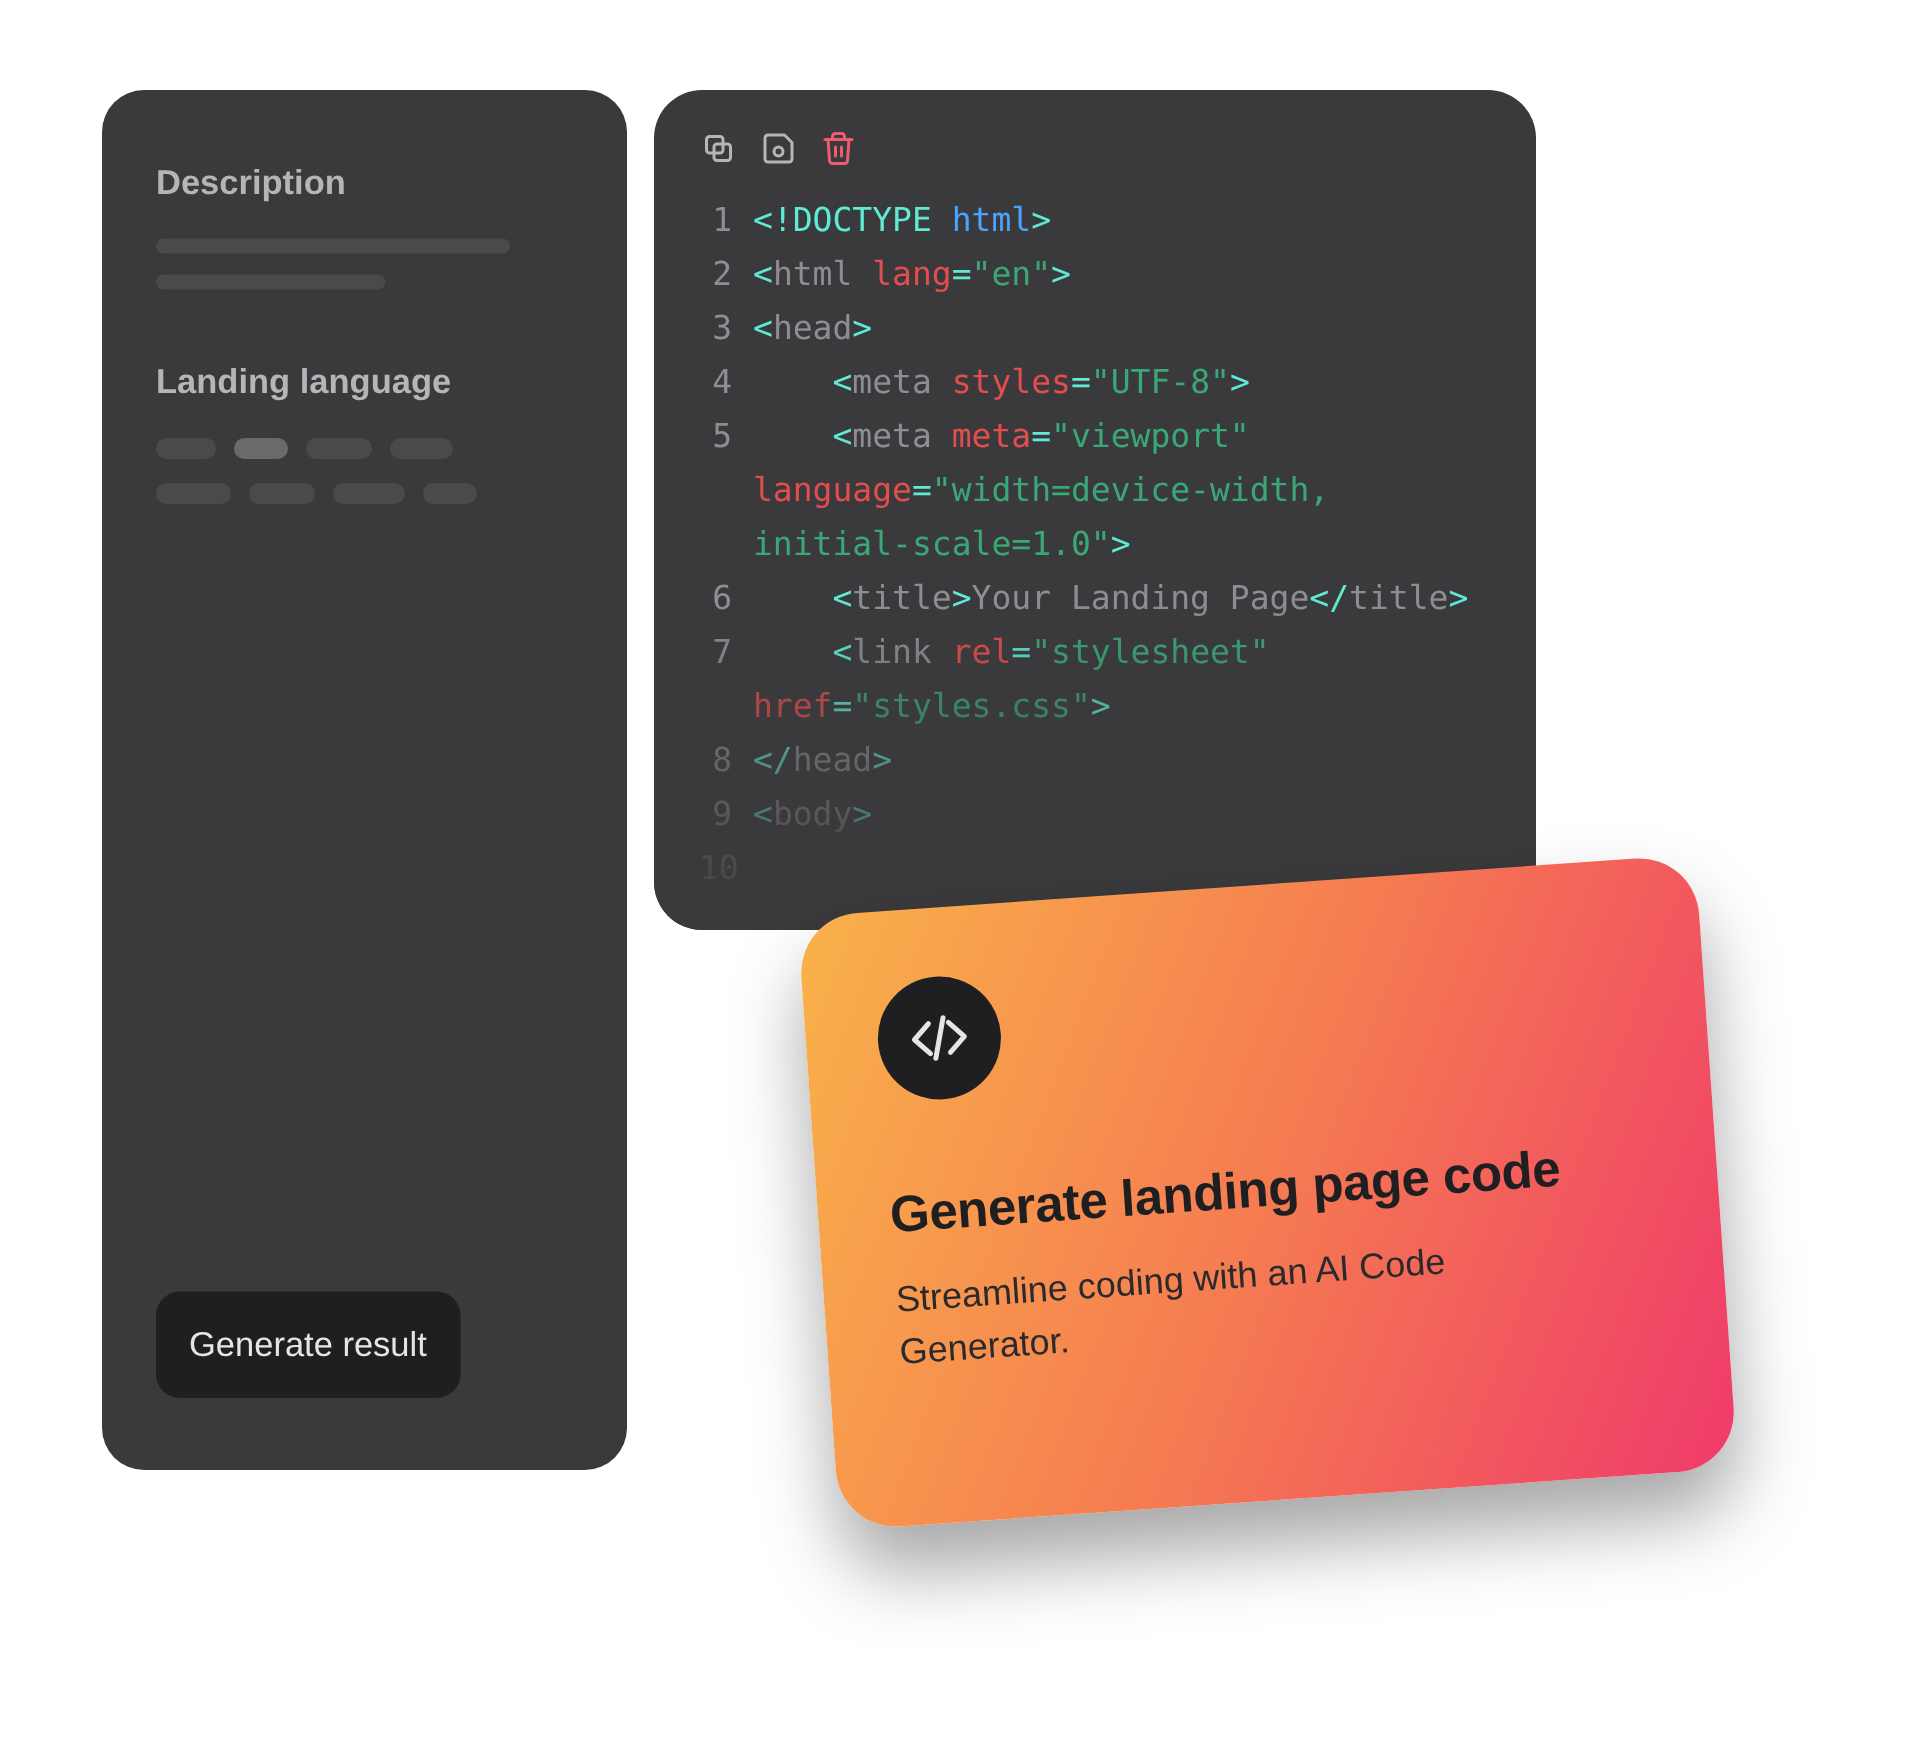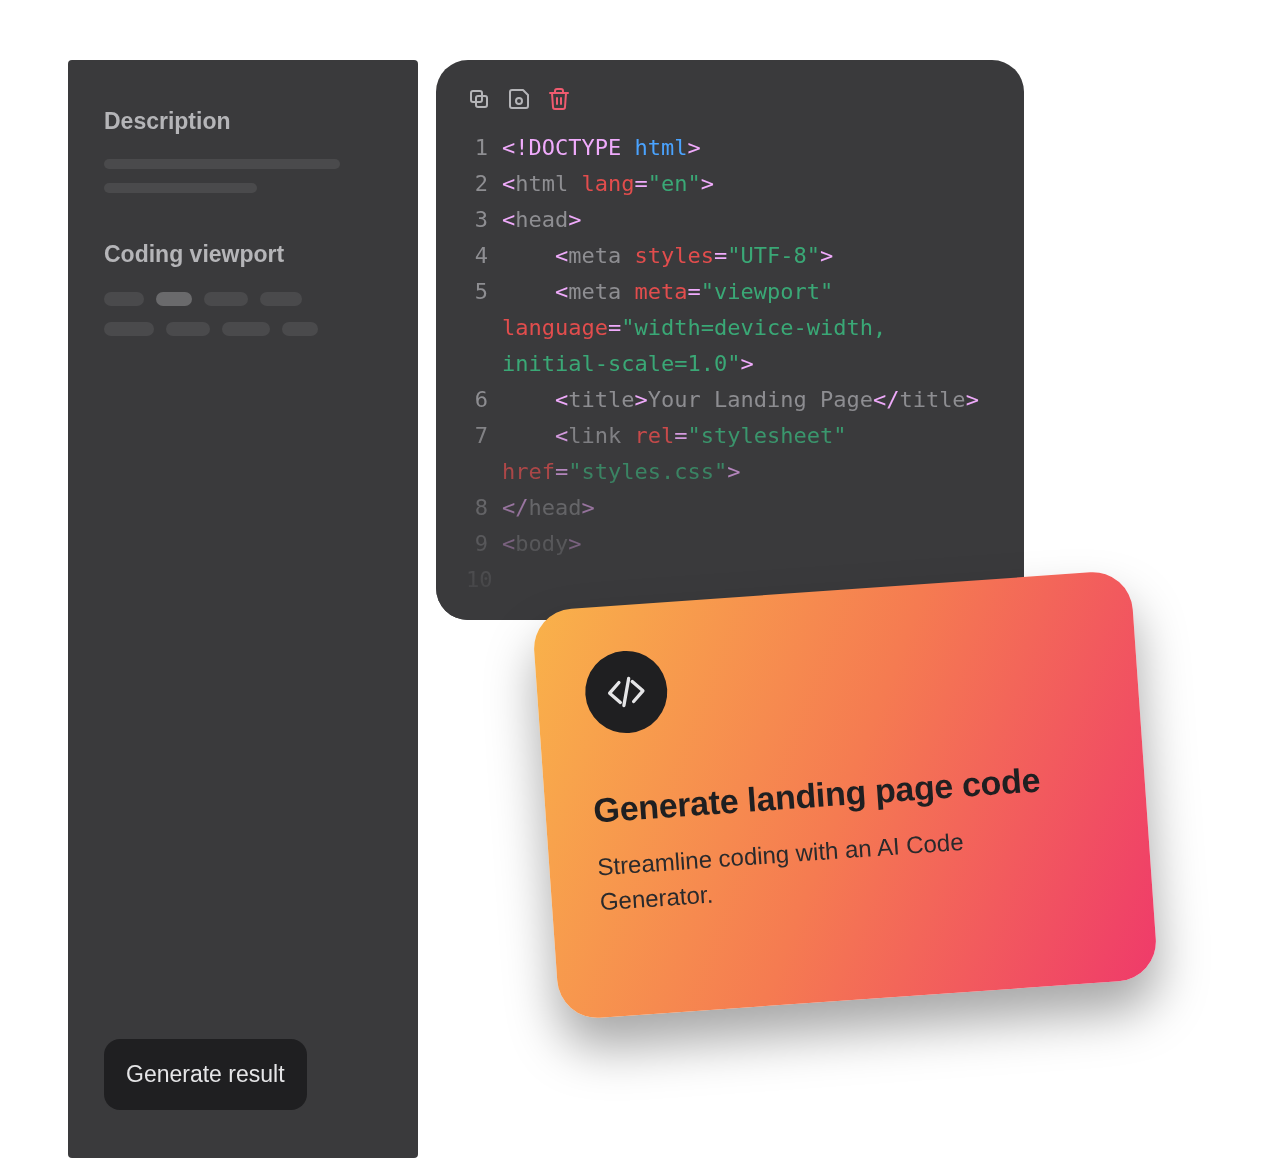--- a/index.html
+++ b/index.html
@@ -11,23 +11,23 @@
       position: relative;
       overflow: hidden;
     }
 
     
     .sidebar {
       position: absolute;
       left: 68px;
       top: 60px;
       width: 350px;
-      height: 1098px;
+      height: 920px;
       background: #3a3a3c;
-      border-radius: 4px;
+      border-radius: 28px;
       padding: 48px 36px;
       display: flex;
       flex-direction: column;
     }
     .section-label {
       color: #b5b5b8;
       font-size: 23px;
       font-weight: 600;
       margin-bottom: 24px;
     }
@@ -109,21 +109,21 @@
       width: 36px;
       text-align: right;
       flex-shrink: 0;
       padding-right: 14px;
     }
     .code-content {
       flex: 1;
       white-space: pre-wrap;
       word-break: break-word;
     }
-    .c-punc { color: #f0abfc; }
+    .c-punc { color: #5eead4; }
     .c-tag  { color: #8e8e92; }
     .c-kw   { color: #4aa3ff; }
     .c-attr { color: #e24d4d; }
     .c-str  { color: #3aa876; }
 
     
     .code-fade {
       position: absolute;
       left: 0; right: 0; bottom: 0;
       height: 220px;
@@ -173,21 +173,21 @@
 </head>
 <body>
 
 <div class="sidebar">
   <div class="section-label">Description</div>
   <div class="skeleton-lines">
     <div class="skeleton-line sk-long"></div>
     <div class="skeleton-line sk-med"></div>
   </div>
 
-  <div class="section-label">Coding viewport</div>
+  <div class="section-label">Landing language</div>
   <div class="chips-row">
     <div class="chip" style="width:40px"></div>
     <div class="chip chip-active" style="width:36px"></div>
     <div class="chip" style="width:44px"></div>
     <div class="chip" style="width:42px"></div>
   </div>
   <div class="chips-row">
     <div class="chip" style="width:50px"></div>
     <div class="chip" style="width:44px"></div>
     <div class="chip" style="width:48px"></div>

